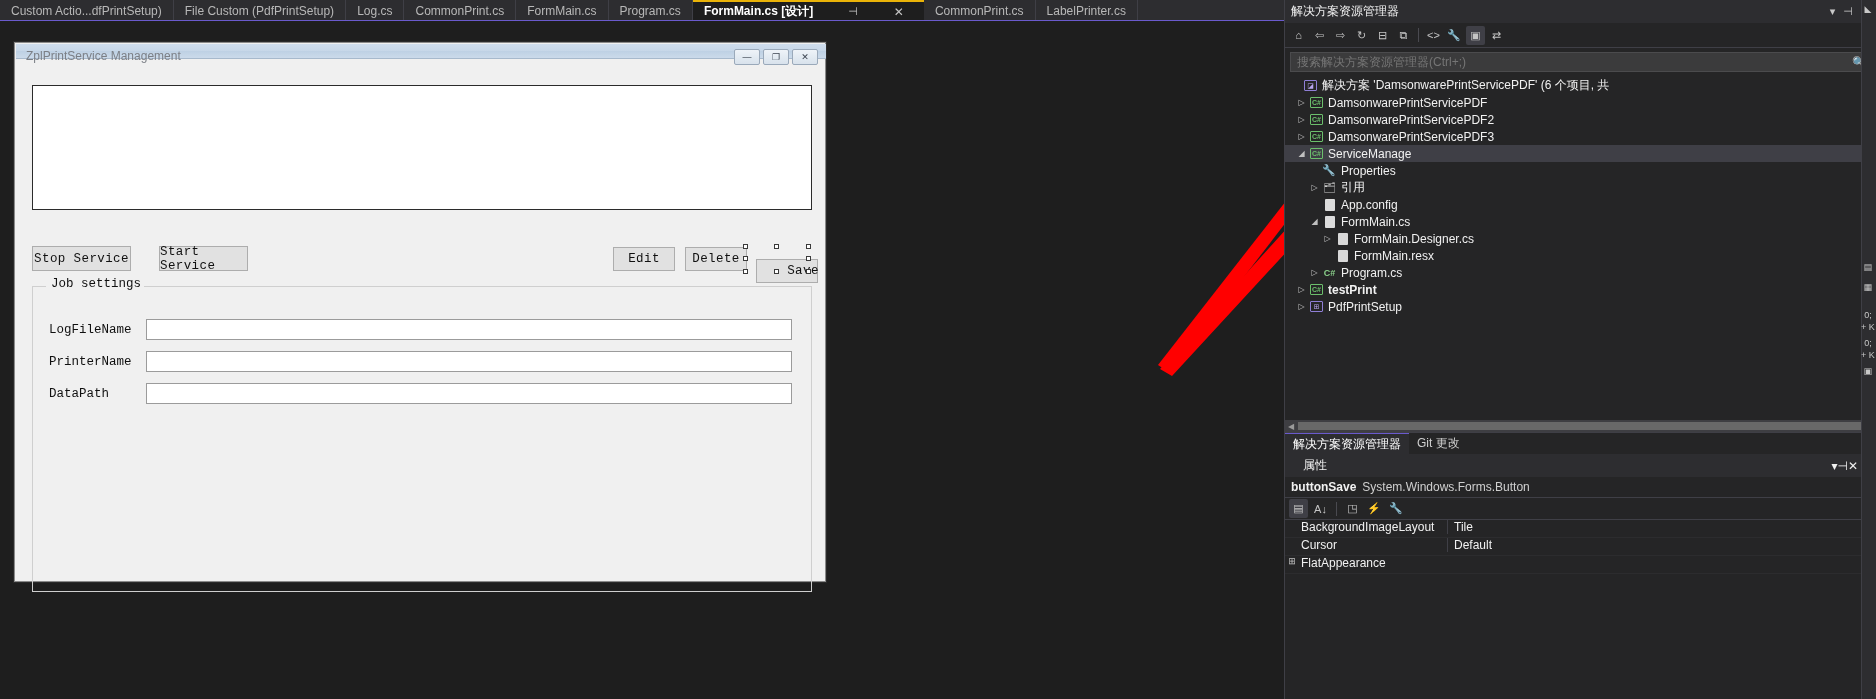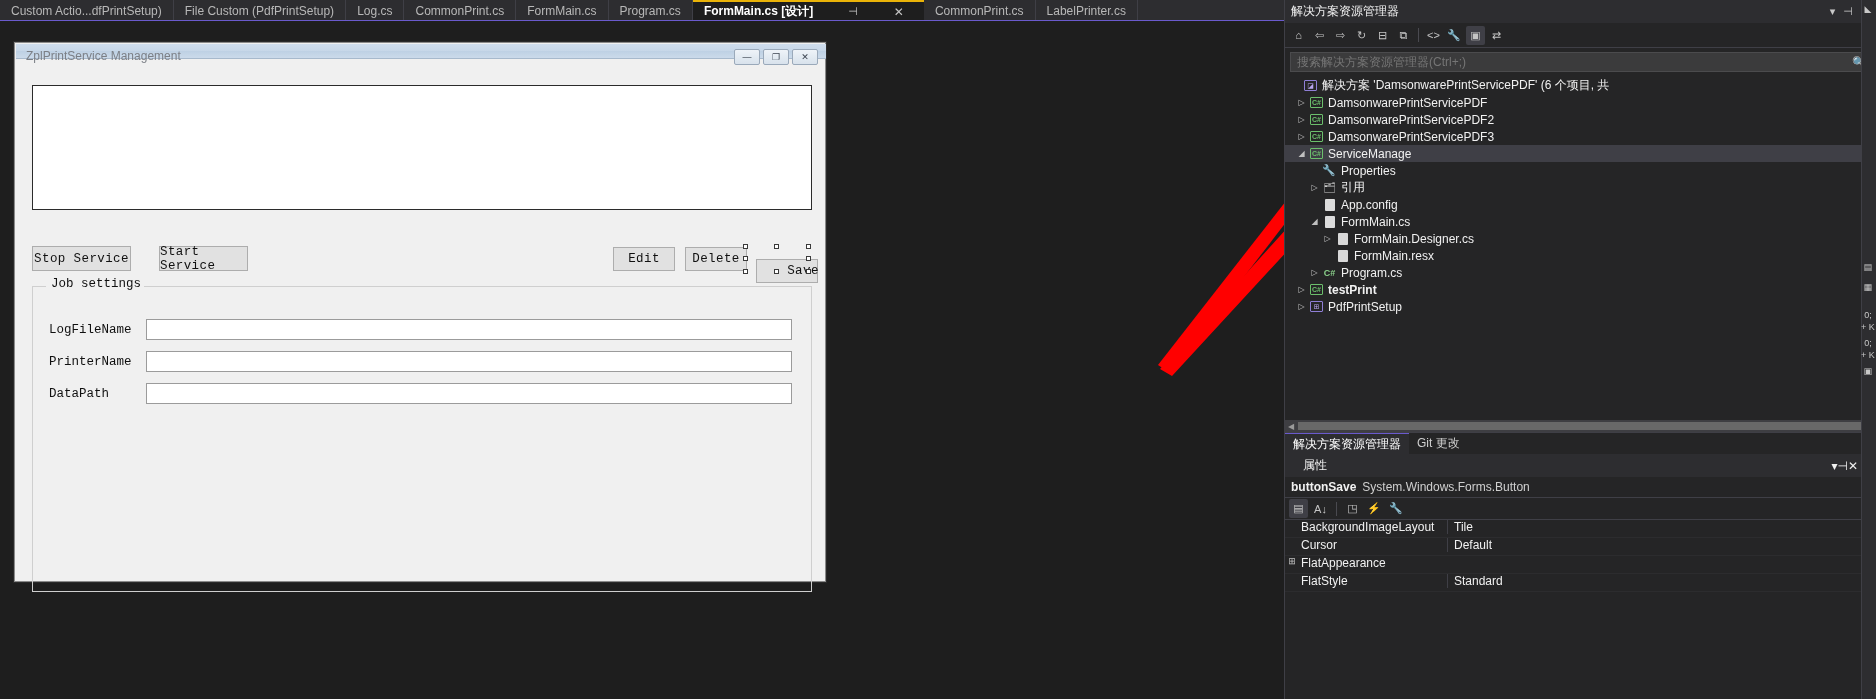--- a/index.html
+++ b/index.html
@@ -538,25 +538,20 @@
       <div class="prow">
         <div class="expcell"></div>
         <div class="pname">Cursor</div>
         <div class="pval">Default</div>
       </div>
       <div class="prow">
         <div class="expcell">⊞</div>
         <div class="pname">FlatAppearance</div>
         <div class="pval"></div>
       </div>
-      <div class="prow">
-        <div class="expcell"></div>
-        <div class="pname">FlatStyle</div>
-        <div class="pval">Standard</div>
-      </div>
     </div>
   </div>
 
   <div id="rightstrip">
     <div class="stripitem" style="top:4px;">◣</div>
     <div class="stripitem" style="top:262px;">▤</div>
     <div class="stripitem" style="top:282px;">▦</div>
     <div class="stripitem" style="top:310px;">0;</div>
     <div class="stripitem" style="top:322px;">+ K</div>
     <div class="stripitem" style="top:338px;">0;</div>

